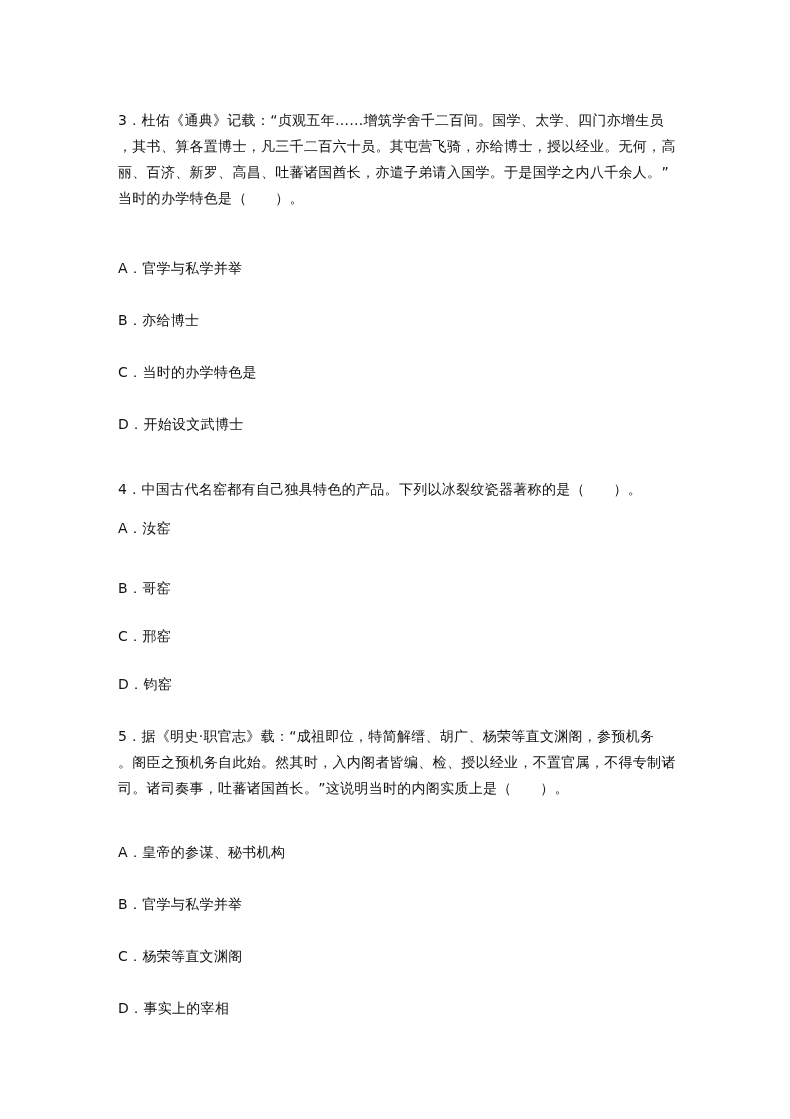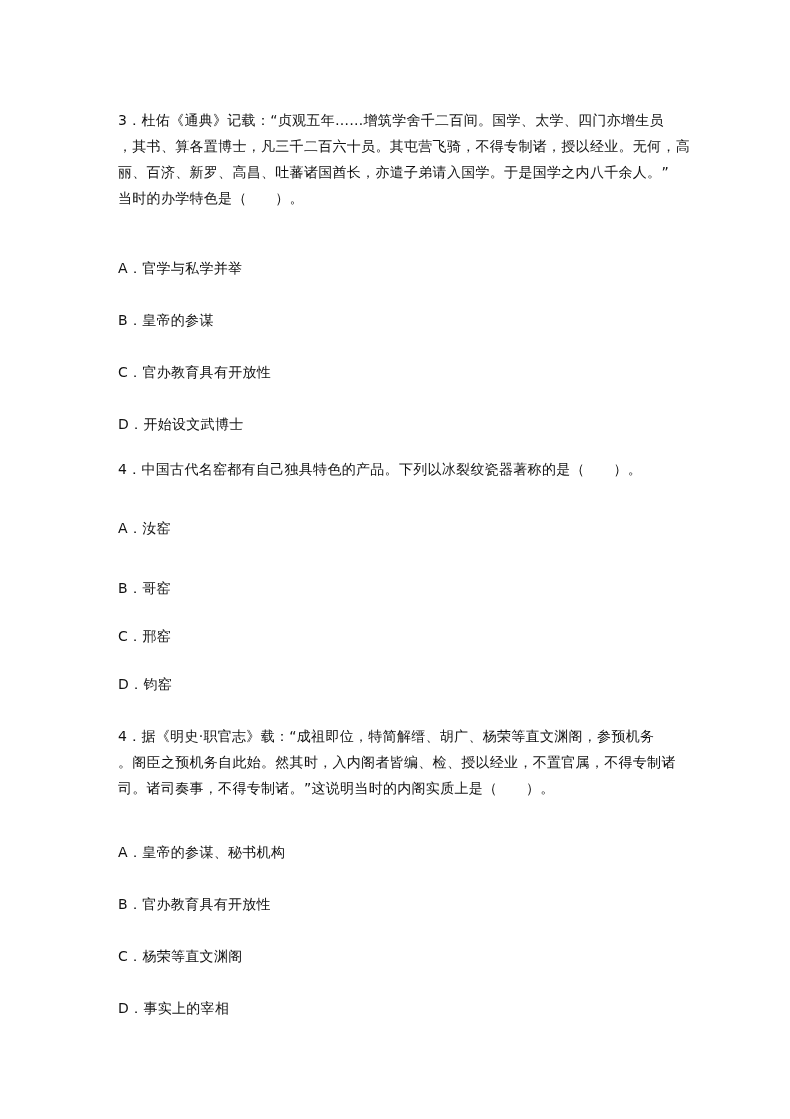--- a/index.html
+++ b/index.html
@@ -8,40 +8,40 @@
   .page { position: absolute; left: 0; top: 0; width: 790px; height: 1119px; }
   .line { position: absolute; left: 118px; font-size: 14px; line-height: 18px; white-space: nowrap; letter-spacing: 0.3px; }
 </style>
 </head>
 <body>
 
 <div class="page">
 
   <div>
     <div class="line" style="top:111px">3．杜佑《通典》记载：“贞观五年……增筑学舍千二百间。国学、太学、四门亦增生员</div>
-    <div class="line" style="top:137px">，其书、算各置博士，凡三千二百六十员。其屯营飞骑，不得专制诸，授以经业。无何，高</div>
+    <div class="line" style="top:137px">，其书、算各置博士，凡三千二百六十员。其屯营飞骑，亦给博士，授以经业。无何，高</div>
     <div class="line" style="top:163px">丽、百济、新罗、高昌、吐蕃诸国酋长，亦遣子弟请入国学。于是国学之内八千余人。”</div>
     <div class="line" style="top:189px">当时的办学特色是（　　）。</div>
     <div class="line" style="top:259px">A．官学与私学并举</div>
-    <div class="line" style="top:311px">B．皇帝的参谋</div>
-    <div class="line" style="top:363px">C．官办教育具有开放性</div>
+    <div class="line" style="top:311px">B．亦给博士</div>
+    <div class="line" style="top:363px">C．当时的办学特色是</div>
     <div class="line" style="top:415px">D．开始设文武博士</div>
   </div>
 
   <div>
-    <div class="line" style="top:460px">4．中国古代名窑都有自己独具特色的产品。下列以冰裂纹瓷器著称的是（　　）。</div>
+    <div class="line" style="top:480px">4．中国古代名窑都有自己独具特色的产品。下列以冰裂纹瓷器著称的是（　　）。</div>
     <div class="line" style="top:519px">A．汝窑</div>
     <div class="line" style="top:579px">B．哥窑</div>
     <div class="line" style="top:627px">C．邢窑</div>
     <div class="line" style="top:675px">D．钧窑</div>
   </div>
 
   <div>
-    <div class="line" style="top:727px">4．据《明史·职官志》载：“成祖即位，特简解缙、胡广、杨荣等直文渊阁，参预机务</div>
+    <div class="line" style="top:727px">5．据《明史·职官志》载：“成祖即位，特简解缙、胡广、杨荣等直文渊阁，参预机务</div>
     <div class="line" style="top:753px">。阁臣之预机务自此始。然其时，入内阁者皆编、检、授以经业，不置官属，不得专制诸</div>
-    <div class="line" style="top:779px">司。诸司奏事，不得专制诸。”这说明当时的内阁实质上是（　　）。</div>
+    <div class="line" style="top:779px">司。诸司奏事，吐蕃诸国酋长。”这说明当时的内阁实质上是（　　）。</div>
     <div class="line" style="top:843px">A．皇帝的参谋、秘书机构</div>
-    <div class="line" style="top:895px">B．官办教育具有开放性</div>
+    <div class="line" style="top:895px">B．官学与私学并举</div>
     <div class="line" style="top:947px">C．杨荣等直文渊阁</div>
     <div class="line" style="top:999px">D．事实上的宰相</div>
   </div>
 
 </div>
 
 </body></html>

